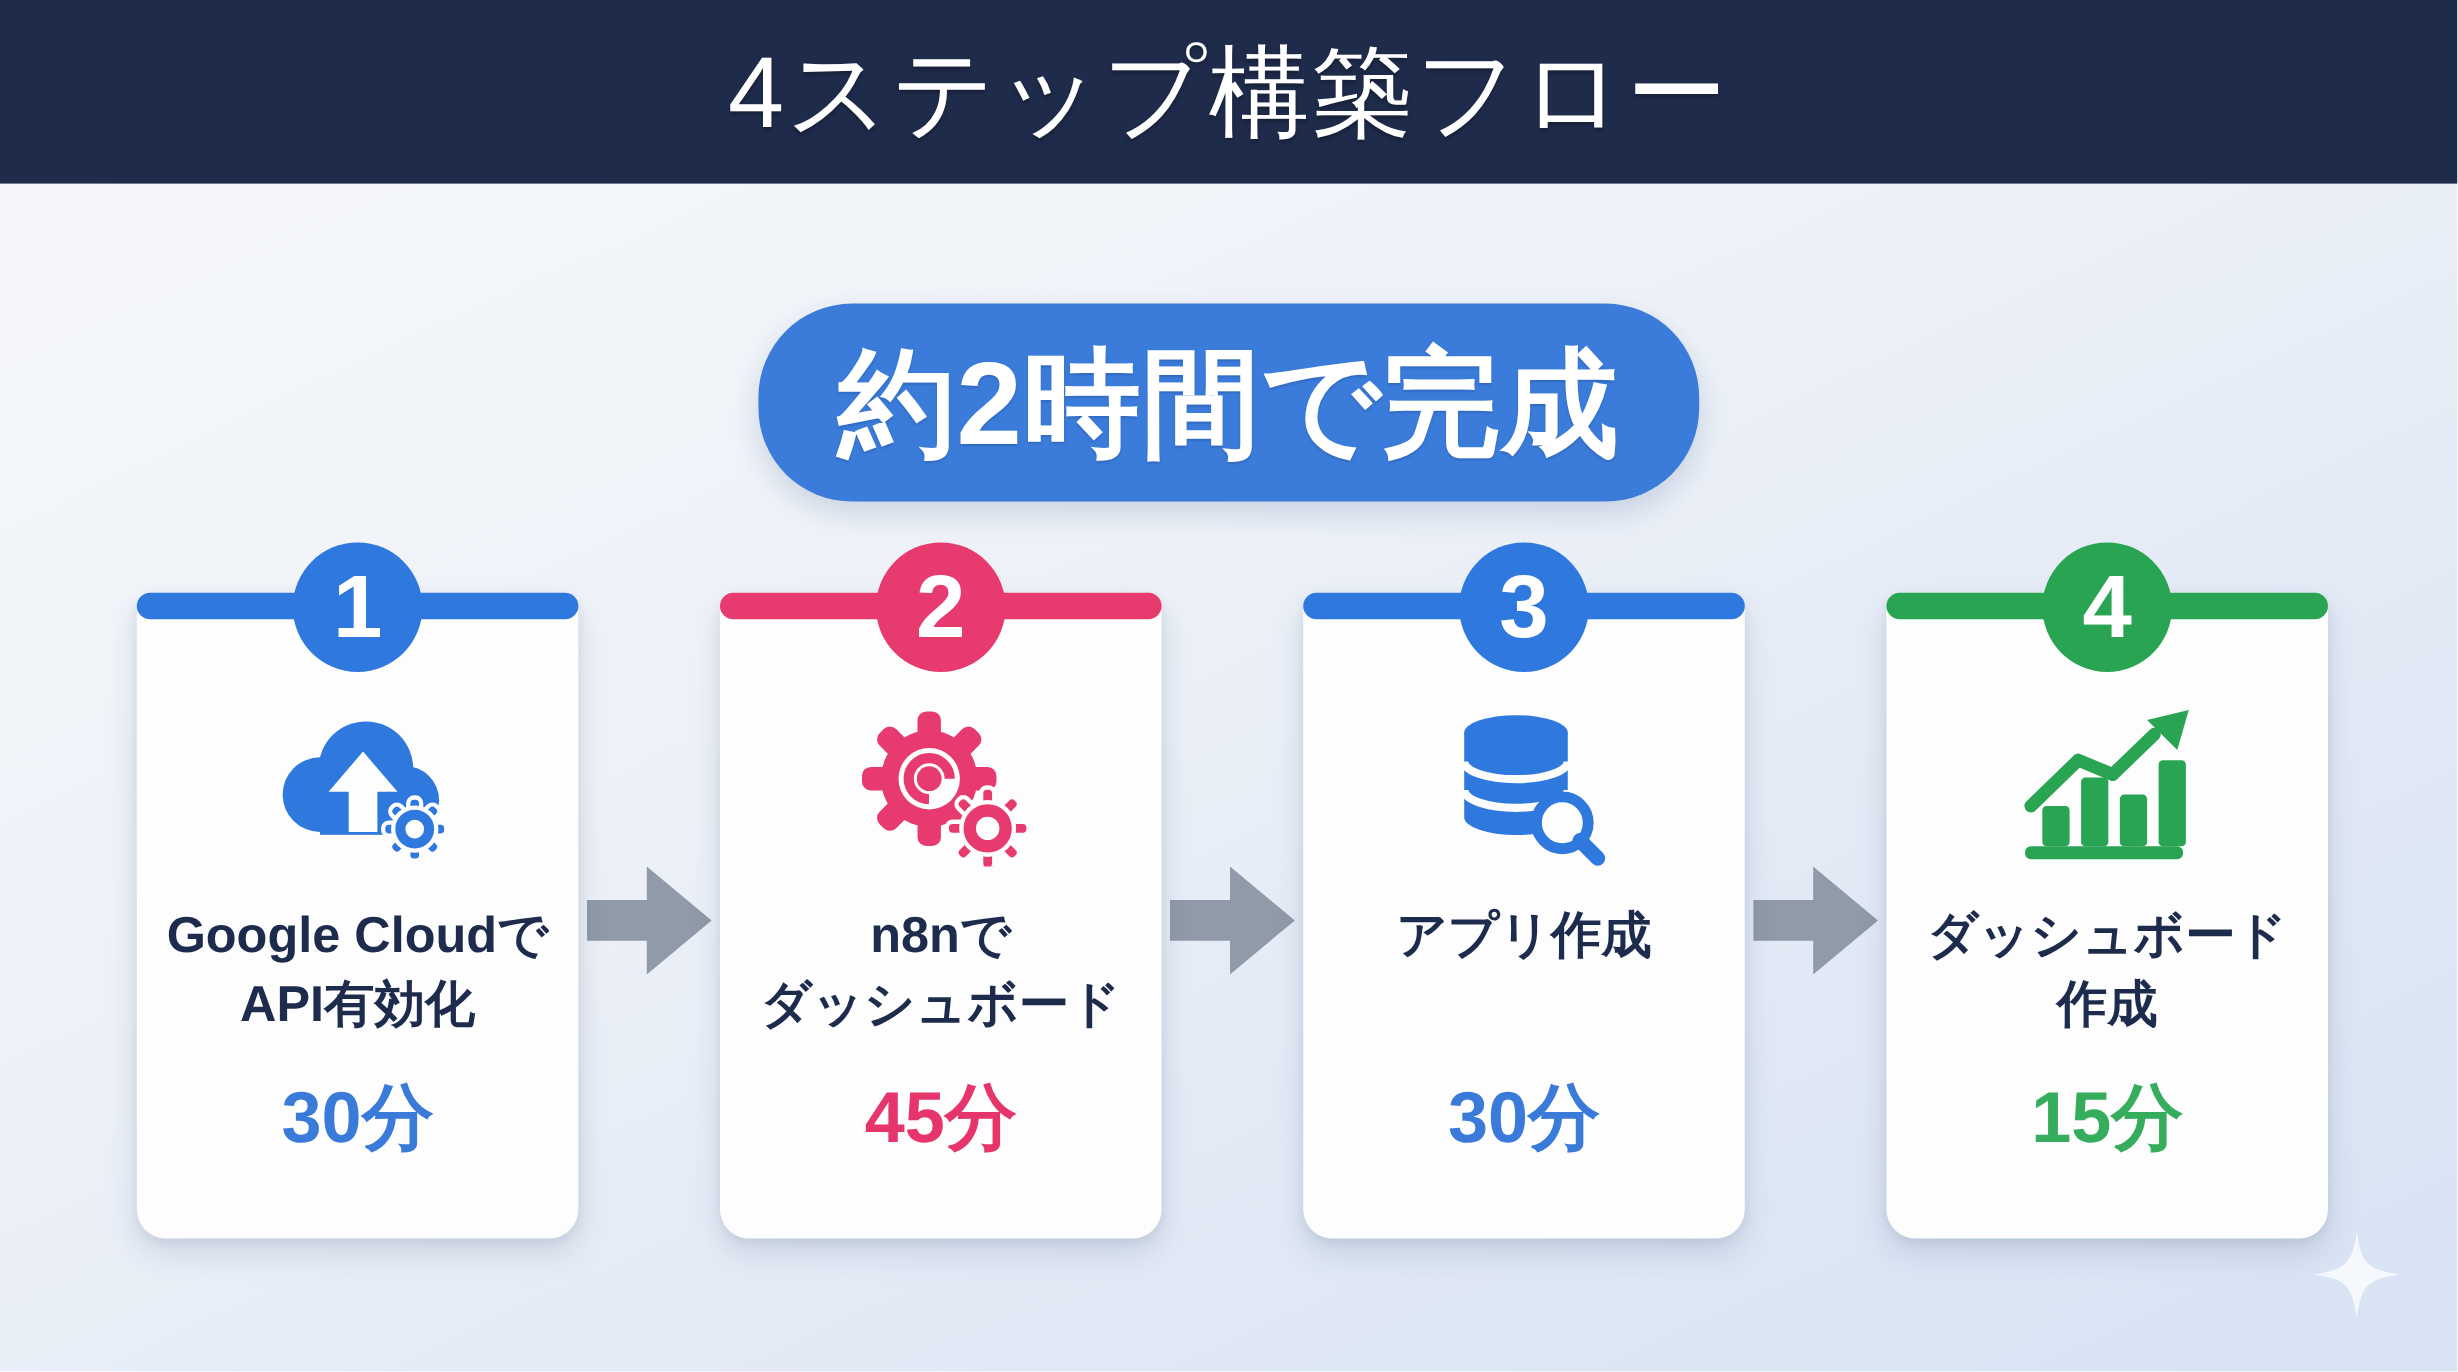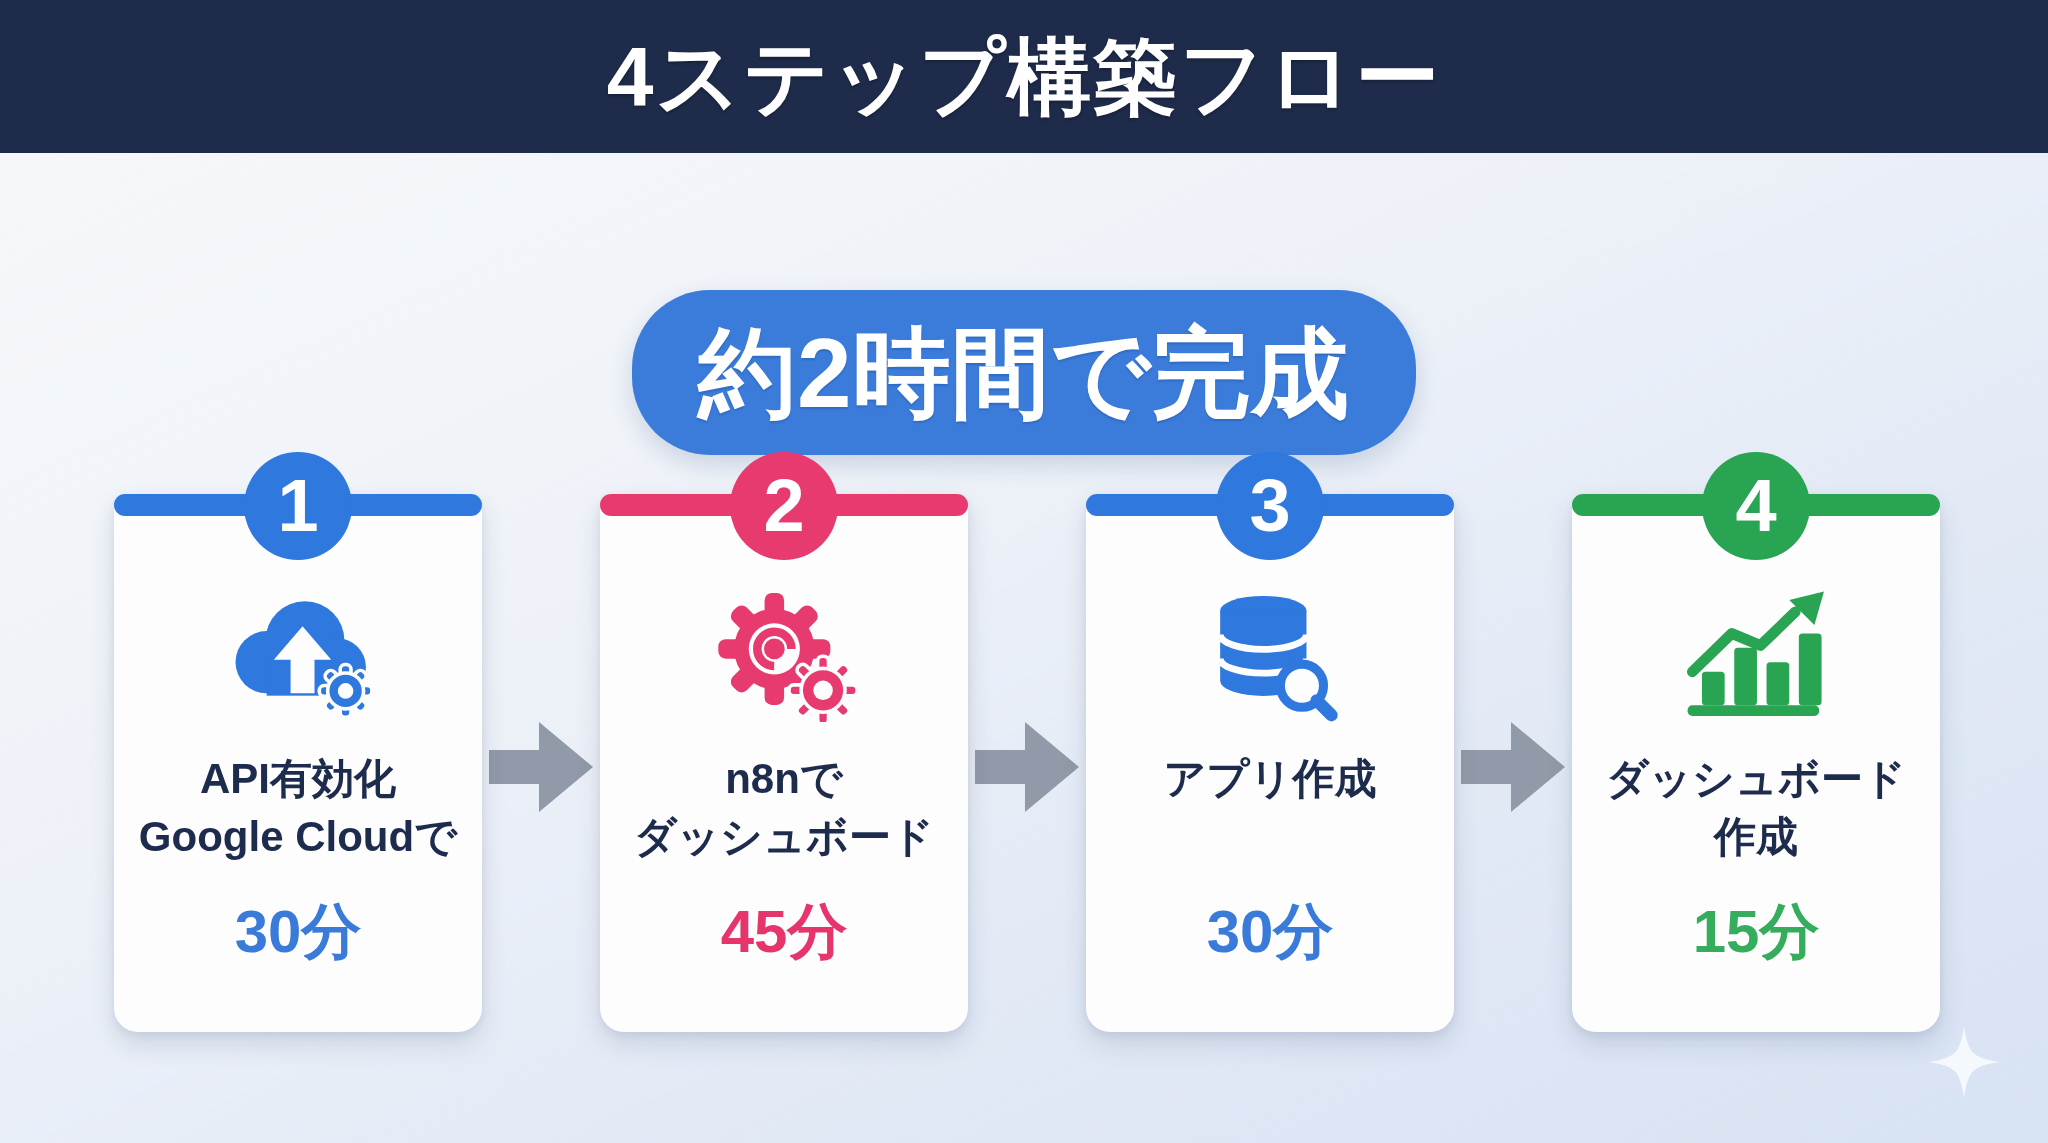--- a/index.html
+++ b/index.html
@@ -7,30 +7,29 @@
   .stage{
     position:relative;width:2048px;height:1143px;overflow:hidden;
     background:linear-gradient(155deg,#f7f8fb 0%,#eef2f8 42%,#e3eaf6 68%,#d7e2f3 100%);
   }
   
   .header{
     position:absolute;top:0;left:0;width:100%;height:153px;
     background:#1e2b4a;display:flex;align-items:center;justify-content:center;
   }
   .header .title{
-    color:#ffffff;font-size:84px;font-weight:700;letter-spacing:2px;line-height:1;
+    color:#ffffff;font-size:84px;font-weight:400;letter-spacing:2px;line-height:1;
     text-shadow:0 2px 3px rgba(0,0,0,.25);
   }
   
   .badge{
     position:absolute;top:253px;left:50%;transform:translateX(-50%);
     width:784px;height:165px;border-radius:78px;background:#3b7cdb;
     display:flex;align-items:center;justify-content:center;
     box-shadow:0 10px 24px rgba(40,70,130,.18);
-    margin-top:37px;
   }
   .badge .badge-label{
     color:#fff;font-size:98px;font-weight:800;line-height:1;letter-spacing:1px;
     text-shadow:0 2px 2px rgba(20,50,110,.25);
   }
   
   .flow-row{
     position:absolute;top:494px;left:114px;right:108px;
     display:flex;align-items:flex-start;
   }
@@ -102,22 +101,22 @@
             <rect x="105.5" y="64" width="9" height="44" rx="4"></rect>
             <rect x="105.5" y="64" width="9" height="44" rx="4" transform="rotate(45 110 86)"></rect>
             <rect x="105.5" y="64" width="9" height="44" rx="4" transform="rotate(90 110 86)"></rect>
             <rect x="105.5" y="64" width="9" height="44" rx="4" transform="rotate(135 110 86)"></rect>
             <circle cx="110" cy="86" r="15"></circle>
           </g>
           <circle cx="110" cy="86" r="6.5" fill="#fdfdfe"></circle>
         </svg>
       </div>
       <div class="card-title">
+        <span>Google Cloudで</span>
         <span>API有効化</span>
-        <span>Google Cloudで</span>
       </div>
       <div class="duration">30分</div>
     </div>
 
     <div class="arrow">
       <svg viewBox="0 0 104 90">
         <polygon points="0,28 50,28 50,0 104,45 50,90 50,62 0,62" fill="#909aa8"></polygon>
       </svg>
     </div>
 

